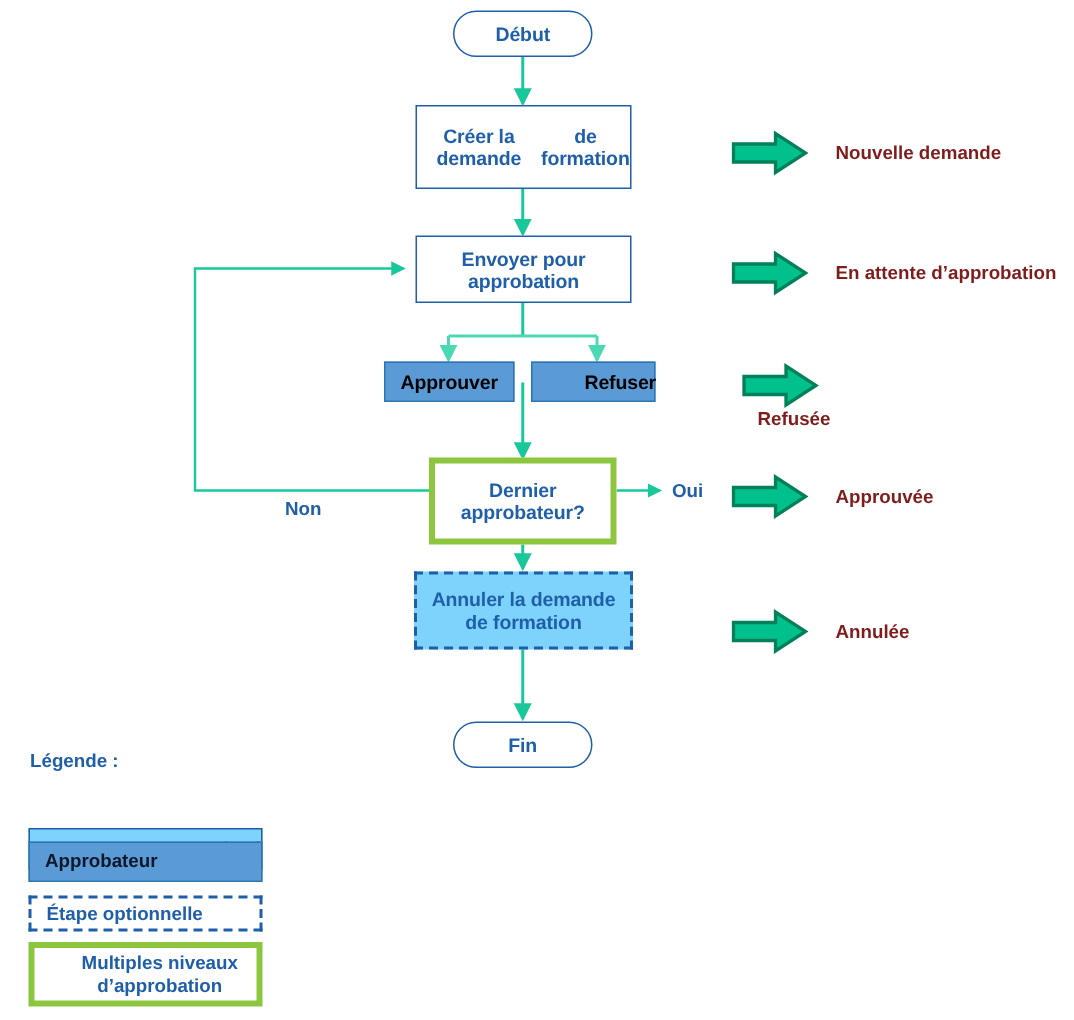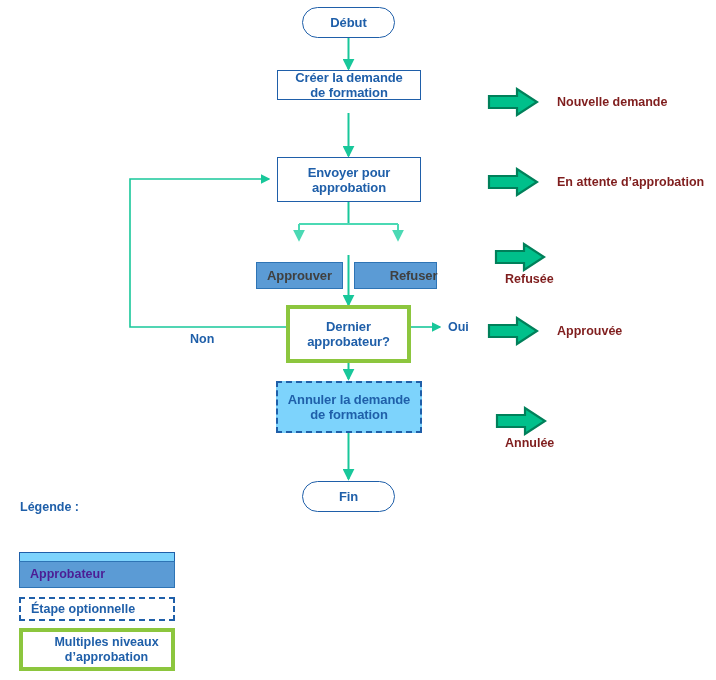--- a/index.html
+++ b/index.html
@@ -45,22 +45,21 @@
     border-radius: 18px;
     background: #ffffff;
   }
   .node-process {
     border: 1.6px solid #1F5FA9;
     background: #ffffff;
   }
   .node-approver {
     border: 1.4px solid #2E74B5;
     background: #5B9BD5;
-    color: #404040;
-    margin-top: 21px;
+    color: #000000;
   }
   .node-decision {
     border: 4px solid #8CC63E;
     background: #ffffff;
   }
   .node-optional {
     border: 2px dashed #1F5FA9;
     background: #7dd3fc;
   }
   .edge-label {
@@ -113,21 +112,21 @@
     background: #7dd3fc;
     justify-content: flex-end;
     padding-left: 10px;
     margin-top: 28px;
   }
   .legend-approbateur {
     top: 561px;
     height: 27px;
     border: 1.4px solid #2E74B5;
     background: #5B9BD5;
-    color: #4c1d95;
+    color: #0f172a;
     justify-content: flex-start;
     padding-left: 10px;
   }
   .legend-optionnelle {
     top: 597px;
     height: 24px;
     border: 2px dashed #1F5FA9;
     background: #ffffff;
     justify-content: flex-start;
     padding-left: 10px;
@@ -183,21 +182,21 @@
     <path d="M 348.5 349 L 348.5 379" stroke="#18C79A" stroke-width="2" fill="none" marker-end="url(#arrowGreen)"></path>
 
     
     <path d="M 348.5 433 L 348.5 479" stroke="#18C79A" stroke-width="2" fill="none" marker-end="url(#arrowGreen)"></path>
   </svg>
 
   <div class="node node-terminator" style="left:302px; top:7px; width:93px; height:31px;">
     <span>Début</span>
   </div>
 
-  <div class="node node-process" style="left:277px; top:70px; width:144px; height:30px; flex-direction:column;align-items:center;">
+  <div class="node node-process" style="left:277px; top:70px; width:144px; height:56px; flex-direction:row;align-items:center;">
     <span>Créer la demande</span>
     <span>de formation</span>
   </div>
 
   <div class="node node-process" style="left:277px; top:157px; width:144px; height:45px; flex-direction:column;">
     <span>Envoyer pour</span>
     <span>approbation</span>
   </div>
 
   <div class="node node-approver" style="left:256px; top:241px; width:87px; height:27px;">
@@ -247,21 +246,21 @@
     <span class="status-label">Refusée</span>
   </div>
 
   <div class="status-row" style="left:487px; top:316px;">
     <svg class="status-arrow" viewBox="0 0 52 30">
       <path d="M 2 9 L 30 9 L 30 2 L 50 15 L 30 28 L 30 21 L 2 21 Z" fill="#00C08B" stroke="#00805A" stroke-width="2.2" stroke-linejoin="miter"></path>
     </svg>
     <span class="status-label">Approuvée</span>
   </div>
 
-  <div class="status-row" style="left:487px; top:406px;flex-direction:column;">
+  <div class="status-row" style="left:487px; top:406px;">
     <svg class="status-arrow" viewBox="0 0 52 30">
       <path d="M 2 9 L 30 9 L 30 2 L 50 15 L 30 28 L 30 21 L 2 21 Z" fill="#00C08B" stroke="#00805A" stroke-width="2.2" stroke-linejoin="miter"></path>
     </svg>
     <span class="status-label">Annulée</span>
   </div>
 
   <div class="legend-title">Légende :</div>
 
   <div class="legend-item legend-employe">
     <span>Employé</span>

